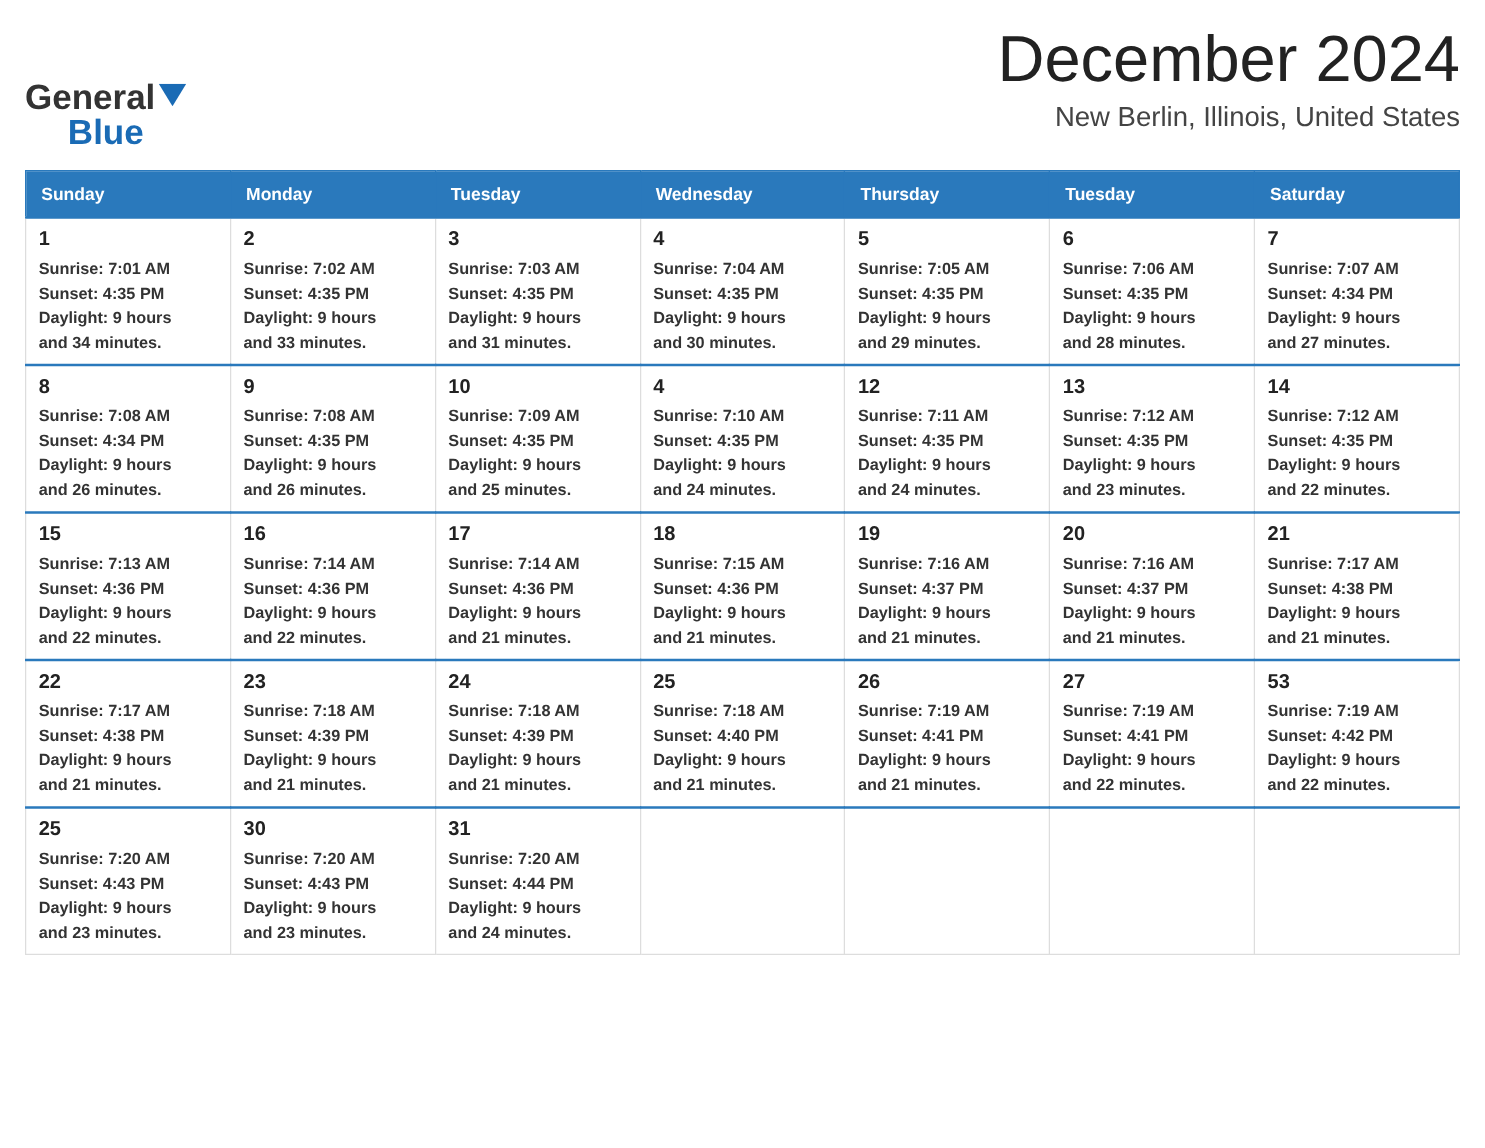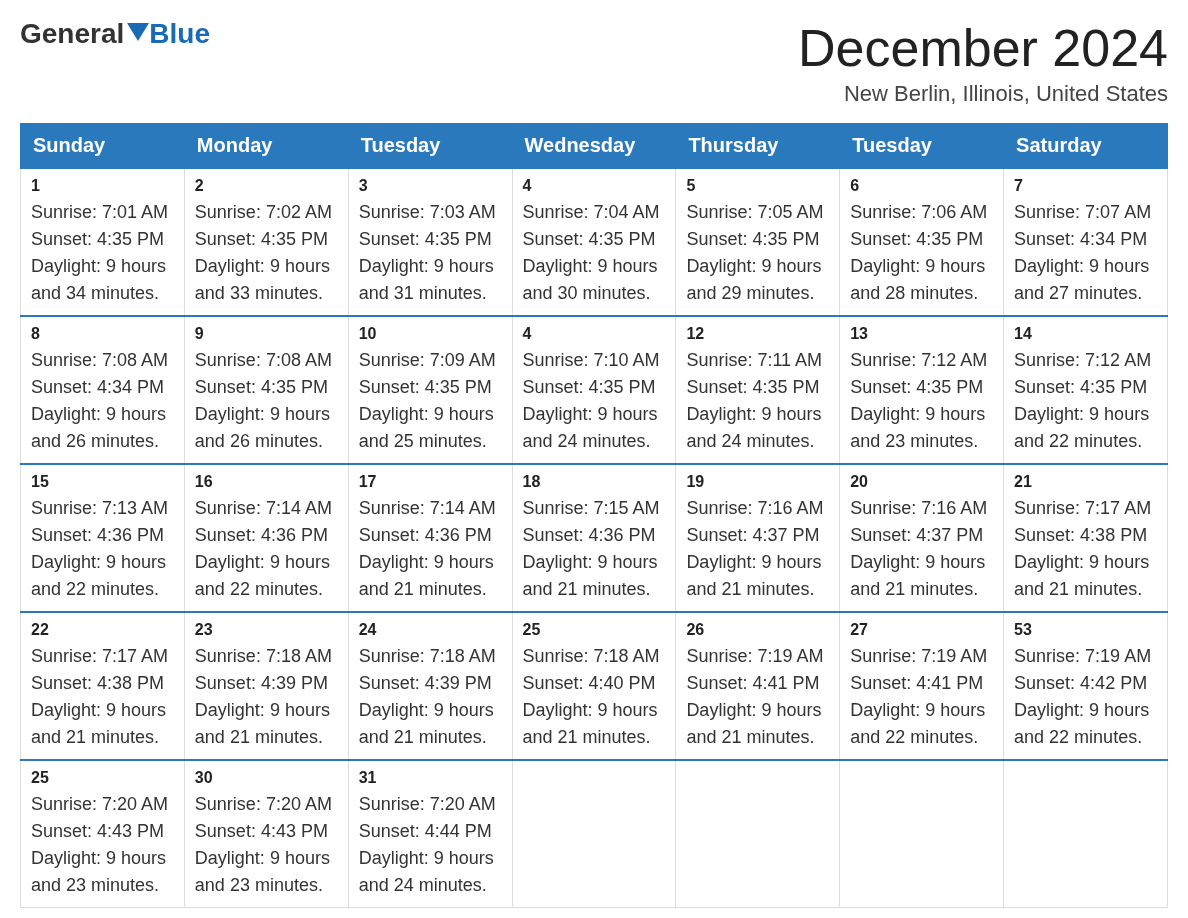--- a/index.html
+++ b/index.html
@@ -11,21 +11,23 @@
       min-height: 918px;
     }
     .header {
       display: flex;
       justify-content: space-between;
       align-items: flex-start;
       margin-bottom: 16px;
     }
     .logo {
       display: flex;
-      align-items: flex-start;
+      flex-direction: column;
+      align-items: center;
+      margin-top: 44px;
     }
     .logo-text-general {
       font-size: 28px;
       font-weight: bold;
       color: #333;
       line-height: 1;
     }
     .logo-text-blue {
       font-size: 28px;
       font-weight: bold;
@@ -54,21 +56,21 @@
     .calendar {
       width: 100%;
       border-collapse: collapse;
       border: 1px solid #aaa;
     }
     .calendar thead tr {
       background-color: #2a79bc;
     }
     .calendar thead th {
       color: #fff;
-      font-size: 20px;
+      font-size: 14px;
       font-weight: 600;
       padding: 10px 12px;
       text-align: left;
       border: 1px solid #2a79bc;
     }
     .calendar tbody tr {
       border-top: 2px solid #2a79bc;
     }
     .calendar tbody td {
       vertical-align: top;
@@ -77,23 +79,24 @@
       width: calc(100% / 7);
       min-height: 100px;
     }
     .day-number {
       font-size: 16px;
       font-weight: bold;
       color: #222;
       margin-bottom: 4px;
     }
     .day-info {
-      font-size: 18px;
+      font-size: 13px;
       color: #333;
       line-height: 1.5;
+      font-weight: bold;
     }
     .empty-cell {
       background: #fff;
     }
   </style>
 </head>
 <body>
 
 <div class="header">
   <div class="logo">

